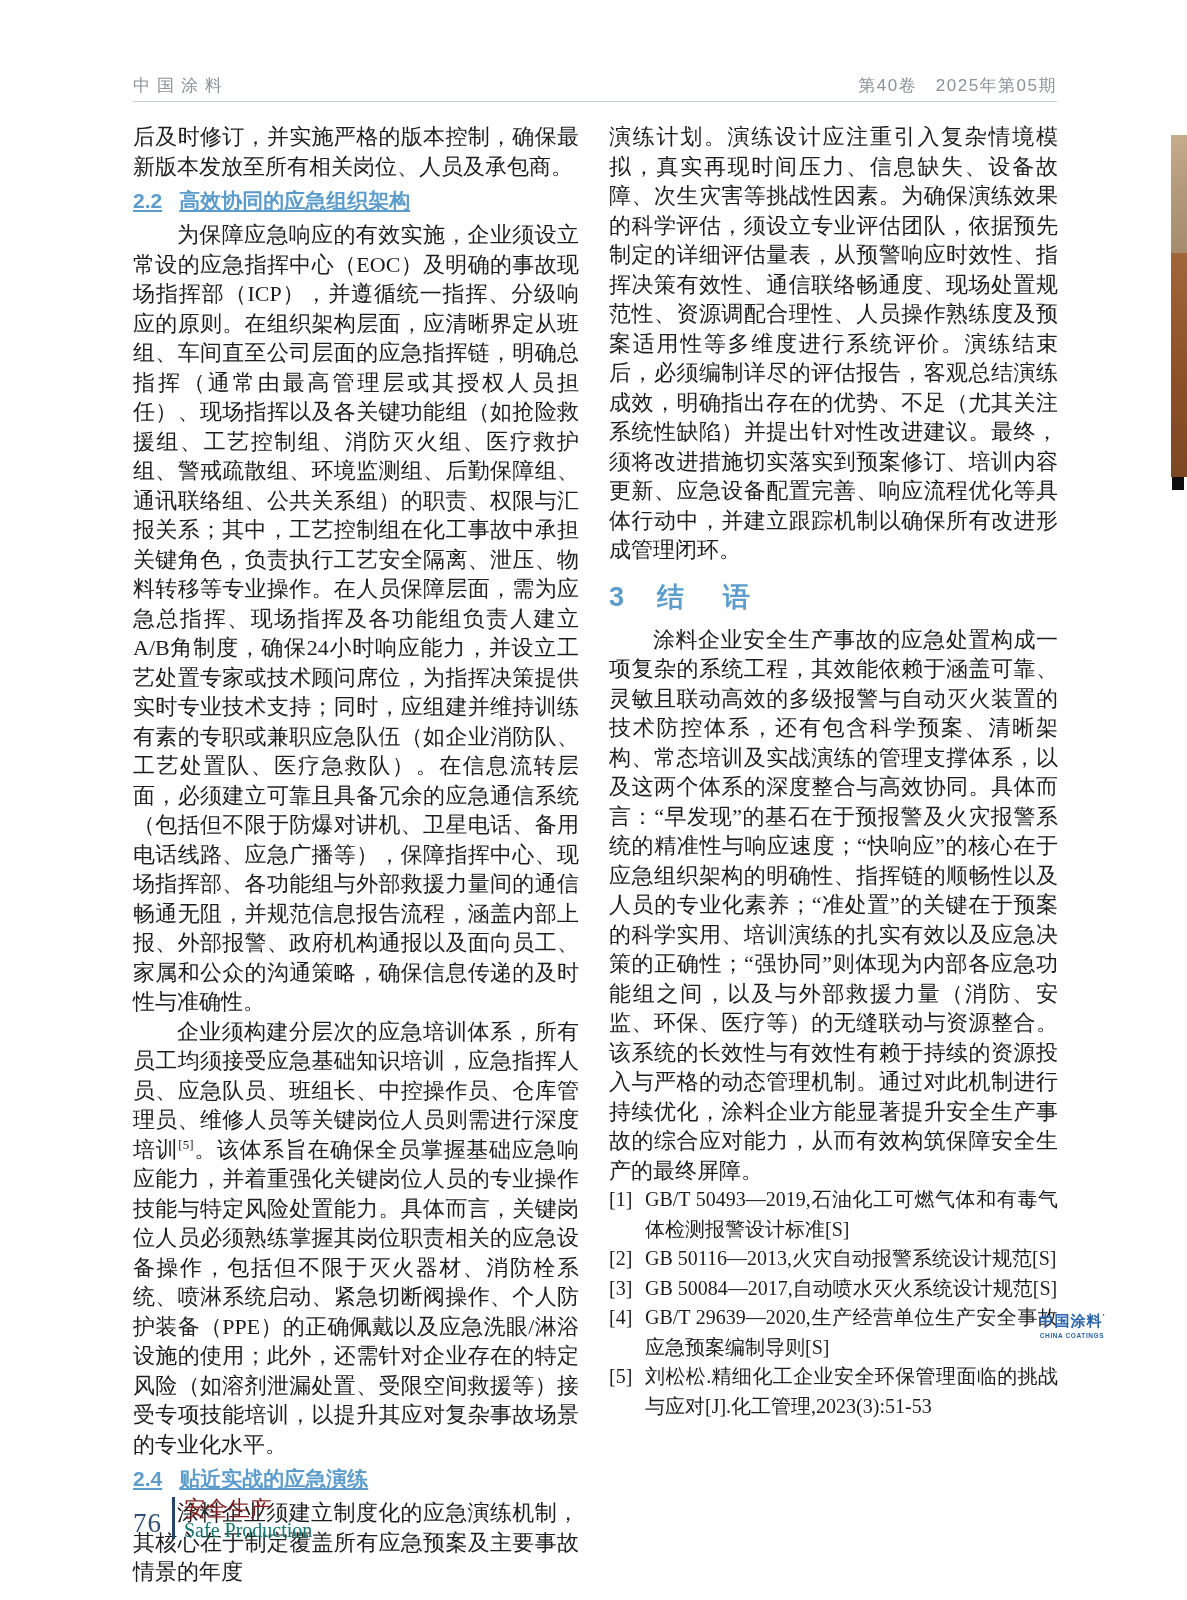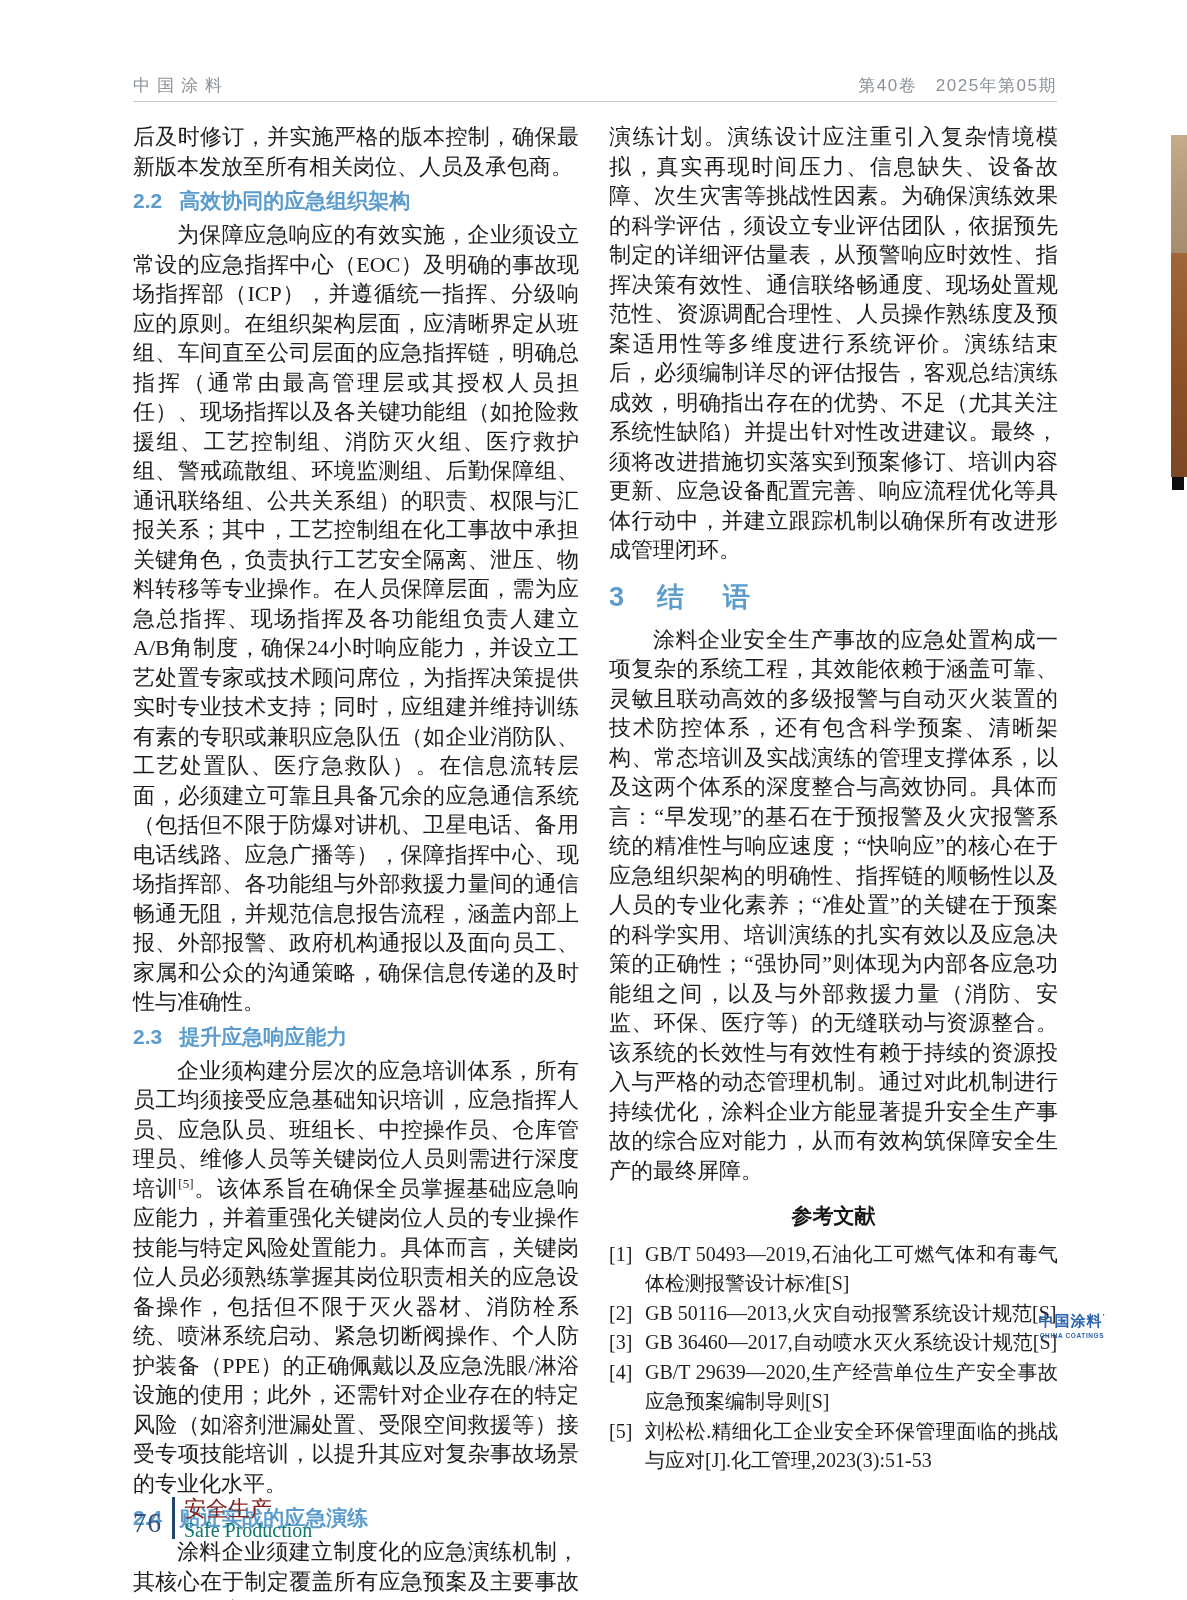--- a/index.html
+++ b/index.html
@@ -15,21 +15,21 @@
   .hdr-rule{position:absolute;left:133px;top:101px;width:924px;height:1px;background:#c7ccd2;}
   
   .col{position:absolute;top:122px;color:#1d1d1f;font-size:22px;line-height:29.5px;}
   #left-column{left:133px;width:446px;}
   #right-column{left:609px;width:449px;}
   .para{margin:0;text-align:justify;text-justify:inter-ideograph;}
   .para.indent{text-indent:2em;}
   .para sup{font-size:13px;line-height:0;}
   .sec-head{display:flex;gap:17px;align-items:baseline;margin:5px 0 4px;
             font-family:"Liberation Sans","DejaVu Sans",sans-serif;font-weight:bold;
-            font-size:21px;line-height:30px;color:var(--accent,#5b9ccc);}
+            font-size:21px;line-height:30px;color:var(--accent,#5b9ccc);text-decoration:underline;}
   .major-head{display:flex;gap:27px;align-items:baseline;margin:15px 0 11px;
             font-family:"Liberation Sans","DejaVu Sans",sans-serif;font-weight:bold;
             font-size:27px;line-height:34px;letter-spacing:6px;color:var(--accent,#5b9ccc);}
   .ref-title{margin:16px 0 9px;text-align:center;font-weight:bold;font-size:21px;
             font-family:"Liberation Sans","DejaVu Sans",sans-serif;color:#151515;}
   .ref-item{display:flex;font-size:20px;line-height:29.5px;}
   .ref-label{flex:0 0 36px;}
   .ref-text{flex:1;text-align:justify;}
   
   .edge-tan{position:absolute;right:0;top:135px;width:16px;height:118px;
@@ -62,50 +62,45 @@
   </div>
   <div class="hdr-rule"></div>
 
   <div class="col" id="left-column">
       <p class="para">后及时修订，并实施严格的版本控制，确保最新版本发放至所有相关岗位、人员及承包商。</p>
       <h3 class="sec-head">
         <span>2.2</span>
         <span>高效协同的应急组织架构</span>
       </h3>
       <p class="para indent">为保障应急响应的有效实施，企业须设立常设的应急指挥中心（EOC）及明确的事故现场指挥部（ICP），并遵循统一指挥、分级响应的原则。在组织架构层面，应清晰界定从班组、车间直至公司层面的应急指挥链，明确总指挥（通常由最高管理层或其授权人员担任）、现场指挥以及各关键功能组（如抢险救援组、工艺控制组、消防灭火组、医疗救护组、警戒疏散组、环境监测组、后勤保障组、通讯联络组、公共关系组）的职责、权限与汇报关系；其中，工艺控制组在化工事故中承担关键角色，负责执行工艺安全隔离、泄压、物料转移等专业操作。在人员保障层面，需为应急总指挥、现场指挥及各功能组负责人建立A/B角制度，确保24小时响应能力，并设立工艺处置专家或技术顾问席位，为指挥决策提供实时专业技术支持；同时，应组建并维持训练有素的专职或兼职应急队伍（如企业消防队、工艺处置队、医疗急救队）。在信息流转层面，必须建立可靠且具备冗余的应急通信系统（包括但不限于防爆对讲机、卫星电话、备用电话线路、应急广播等），保障指挥中心、现场指挥部、各功能组与外部救援力量间的通信畅通无阻，并规范信息报告流程，涵盖内部上报、外部报警、政府机构通报以及面向员工、家属和公众的沟通策略，确保信息传递的及时性与准确性。</p>
-      <h3 class="sec-head">
-        <span>2.3</span>
-        <span>提升应急响应能力</span>
-      </h3>
       <p class="para indent"><span>企业须构建分层次的应急培训体系，所有员工均须接受应急基础知识培训，应急指挥人员、应急队员、班组长、中控操作员、仓库管理员、维修人员等关键岗位人员则需进行深度培训</span><sup>[5]</sup><span>。该体系旨在确保全员掌握基础应急响应能力，并着重强化关键岗位人员的专业操作技能与特定风险处置能力。具体而言，关键岗位人员必须熟练掌握其岗位职责相关的应急设备操作，包括但不限于灭火器材、消防栓系统、喷淋系统启动、紧急切断阀操作、个人防护装备（PPE）的正确佩戴以及应急洗眼/淋浴设施的使用；此外，还需针对企业存在的特定风险（如溶剂泄漏处置、受限空间救援等）接受专项技能培训，以提升其应对复杂事故场景的专业化水平。</span></p>
       <h3 class="sec-head">
         <span>2.4</span>
         <span>贴近实战的应急演练</span>
       </h3>
       <p class="para indent">涂料企业须建立制度化的应急演练机制，其核心在于制定覆盖所有应急预案及主要事故情景的年度</p>
     </div>
   <div class="col" id="right-column">
       <p class="para">演练计划。演练设计应注重引入复杂情境模拟，真实再现时间压力、信息缺失、设备故障、次生灾害等挑战性因素。为确保演练效果的科学评估，须设立专业评估团队，依据预先制定的详细评估量表，从预警响应时效性、指挥决策有效性、通信联络畅通度、现场处置规范性、资源调配合理性、人员操作熟练度及预案适用性等多维度进行系统评价。演练结束后，必须编制详尽的评估报告，客观总结演练成效，明确指出存在的优势、不足（尤其关注系统性缺陷）并提出针对性改进建议。最终，须将改进措施切实落实到预案修订、培训内容更新、应急设备配置完善、响应流程优化等具体行动中，并建立跟踪机制以确保所有改进形成管理闭环。</p>
       <h3 class="major-head">
         <span>3</span>
         <span>结　语</span>
       </h3>
       <p class="para indent">涂料企业安全生产事故的应急处置构成一项复杂的系统工程，其效能依赖于涵盖可靠、灵敏且联动高效的多级报警与自动灭火装置的技术防控体系，还有包含科学预案、清晰架构、常态培训及实战演练的管理支撑体系，以及这两个体系的深度整合与高效协同。具体而言：“早发现”的基石在于预报警及火灾报警系统的精准性与响应速度；“快响应”的核心在于应急组织架构的明确性、指挥链的顺畅性以及人员的专业化素养；“准处置”的关键在于预案的科学实用、培训演练的扎实有效以及应急决策的正确性；“强协同”则体现为内部各应急功能组之间，以及与外部救援力量（消防、安监、环保、医疗等）的无缝联动与资源整合。该系统的长效性与有效性有赖于持续的资源投入与严格的动态管理机制。通过对此机制进行持续优化，涂料企业方能显著提升安全生产事故的综合应对能力，从而有效构筑保障安全生产的最终屏障。</p>
-      <div class="ref-title">参考文献</div>
       <div class="ref-item">
         <span class="ref-label">[1]</span>
         <span class="ref-text">GB/T 50493—2019,石油化工可燃气体和有毒气体检测报警设计标准[S]</span>
       </div>
       <div class="ref-item">
         <span class="ref-label">[2]</span>
         <span class="ref-text">GB 50116—2013,火灾自动报警系统设计规范[S]</span>
       </div>
       <div class="ref-item">
         <span class="ref-label">[3]</span>
-        <span class="ref-text">GB 36460—2017,自动喷水灭火系统设计规范[S]</span>
+        <span class="ref-text">GB 50084—2017,自动喷水灭火系统设计规范[S]</span>
       </div>
       <div class="ref-item">
         <span class="ref-label">[4]</span>
         <span class="ref-text">GB/T 29639—2020,生产经营单位生产安全事故应急预案编制导则[S]</span>
       </div>
       <div class="ref-item">
         <span class="ref-label">[5]</span>
         <span class="ref-text">刘松松.精细化工企业安全环保管理面临的挑战与应对[J].化工管理,2023(3):51-53</span>
       </div>
     </div>

